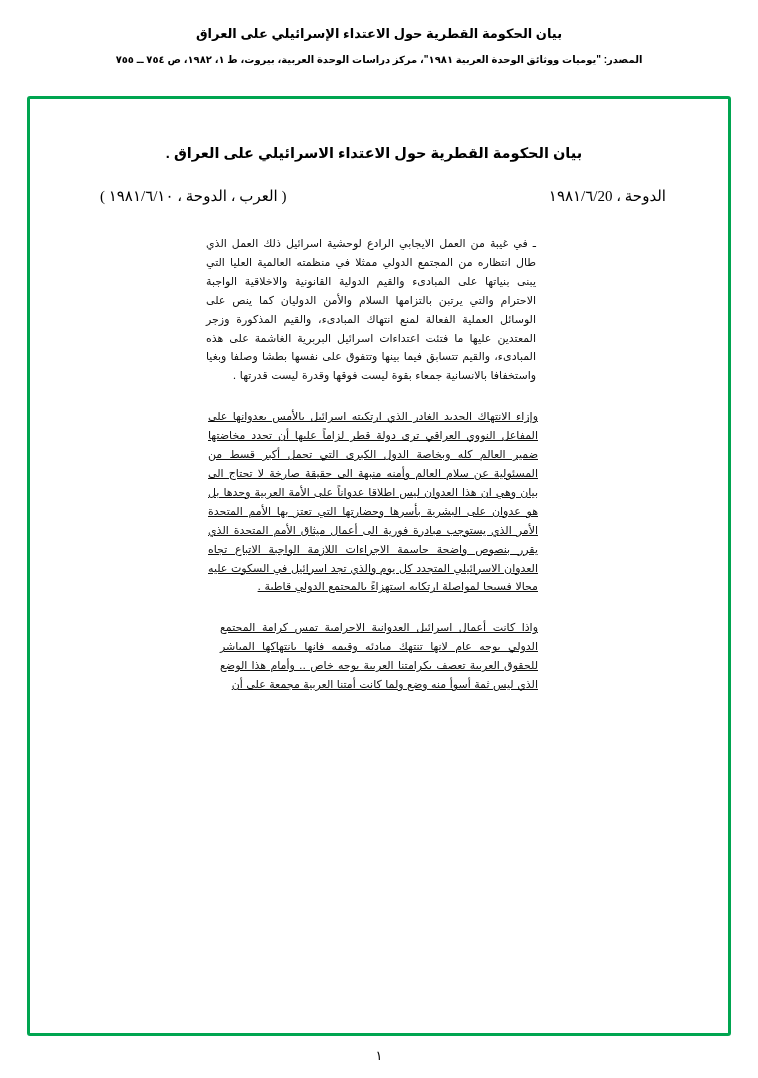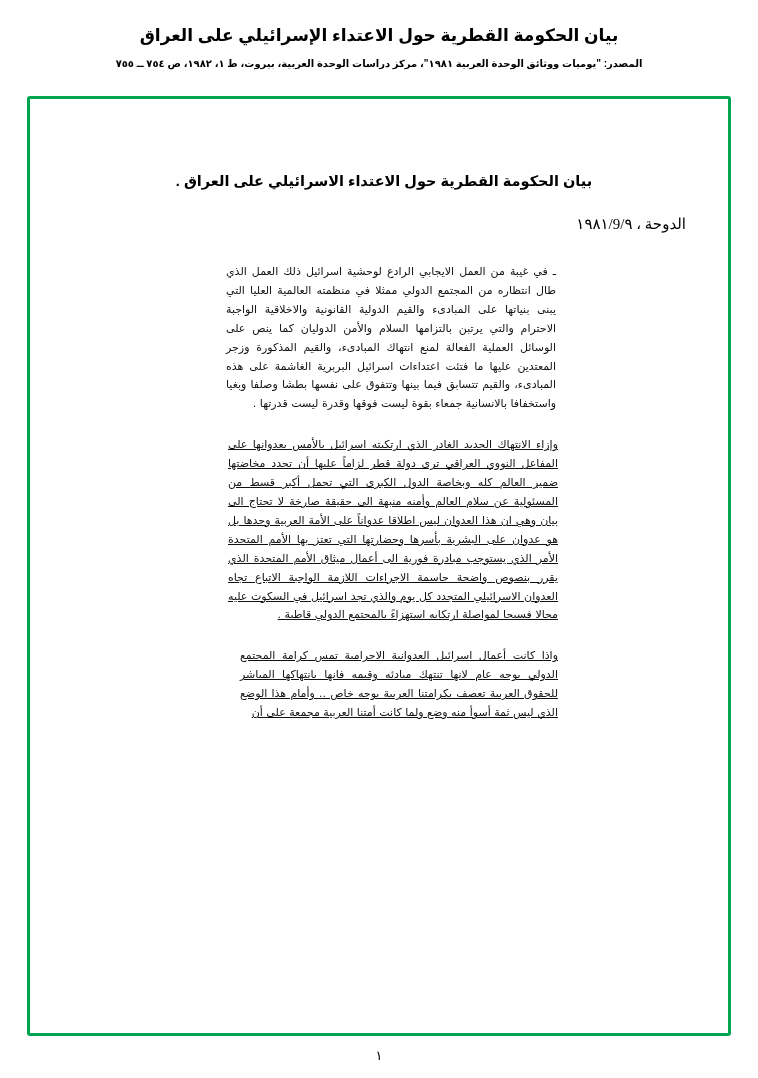--- a/index.html
+++ b/index.html
@@ -24,21 +24,21 @@
   }
 
   
   .doc-header {
     text-align: center;
     padding-top: 26px;
   }
   .doc-title {
     font-family: "Liberation Sans", "DejaVu Sans", sans-serif;
     font-weight: bold;
-    font-size: 17px;
+    font-size: 13px;
     letter-spacing: 0px;
     direction: rtl;
     line-height: 1.2;
   }
   .doc-source {
     font-family: "Liberation Sans", "DejaVu Sans", sans-serif;
     font-weight: bold;
     font-size: 10px;
     direction: rtl;
     margin-top: 11px;
@@ -57,24 +57,23 @@
     box-sizing: border-box;
     background: #ffffff;
   }
 
   .frame-inner {
     position: absolute;
     top: 0;
     left: 0;
     right: 0;
     bottom: 0;
-    padding: 46px 20px 20px 40px;
+    padding: 46px 40px 20px 40px;
     box-sizing: border-box;
     direction: rtl;
-    margin-top: 28px;
   }
 
   
   .body-title {
     text-align: center;
     font-family: "Liberation Sans", "DejaVu Sans", sans-serif;
     font-weight: bold;
     font-size: 14.5px;
     direction: rtl;
     margin-bottom: 26px;
@@ -139,21 +138,22 @@
     <div class="doc-title">بيان الحكومة القطرية حول الاعتداء الإسرائيلي على العراق</div>
     <div class="doc-source">المصدر: "يوميات ووثائق الوحدة العربية ١٩٨١"، مركز دراسات الوحدة العربية، بيروت، ط ١، ١٩٨٢، ص ٧٥٤ ــ ٧٥٥</div>
   </div>
 
   <div class="green-frame">
     <div class="frame-inner">
 
       <div class="body-title">بيان الحكومة القطرية حول الاعتداء الاسرائيلي على العراق .</div>
 
       <div class="dateline">
-        <span class="dl-right">الدوحة ، ١٩٨١/9/٩</span>
+        <span class="dl-right">الدوحة ، ١٩٨١/٦/20</span>
+        <span class="dl-left">( العرب ، الدوحة ، ١٩٨١/٦/١٠ )</span>
       </div>
 
       <div class="para-block p1">
         <p>ـ في غيبة من العمل الايجابي الرادع لوحشية اسرائيل ذلك العمل الذي طال انتظاره من المجتمع الدولي ممثلا في منظمته العالمية العليا التي يبنى بنياتها على المبادىء والقيم الدولية القانونية والاخلاقية الواجبة الاحترام والتي يرتبن بالتزامها السلام والأمن الدوليان كما ينص على الوسائل العملية الفعالة لمنع انتهاك المبادىء، والقيم المذكورة وزجر المعتدين عليها ما فتئت اعتداءات اسرائيل البربرية الغاشمة على هذه المبادىء، والقيم تتسابق فيما بينها وتتفوق على نفسها بطشا وصلفا وبغيا واستخفافا بالانسانية جمعاء بقوة ليست فوقها وقدرة ليست قدرتها .</p>
       </div>
 
       <div class="para-block p2">
         <p>وإزاء الانتهاك الجديد الغادر الذي ارتكبته اسرائيل بالأمس بعدوانها على المفاعل النووي العراقي ترى دولة قطر لزاماً عليها أن تجدد مخاضتها ضمير العالم كله وبخاصة الدول الكبرى التي تحمل أكبر قسط من المسئولية عن سلام العالم وأمنه منبهة الى حقيقة صارخة لا تحتاج الى بيان وهي ان هذا العدوان ليس اطلاقا عدواناً على الأمة العربية وحدها بل هو عدوان على البشرية بأسرها وحضارتها التي تعتز بها الأمم المتحدة الأمر الذي يستوجب مبادرة فورية الى أعمال ميثاق الأمم المتحدة الذي يقرر بنصوص واضحة حاسمة الاجراءات اللازمة الواجبة الاتباع تجاه العدوان الاسرائيلي المتجدد كل يوم والذي تجد اسرائيل في السكوت عليه مجالا فسيحا لمواصلة ارتكابه استهزاءً بالمجتمع الدولي قاطبة .</p>
       </div>
 

